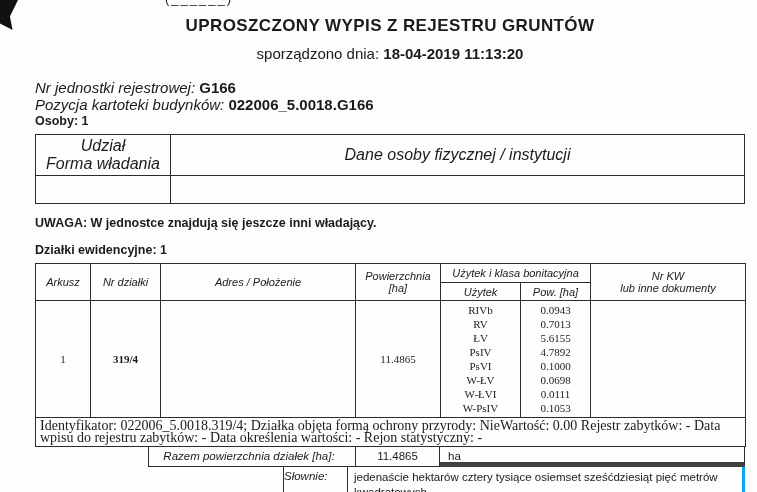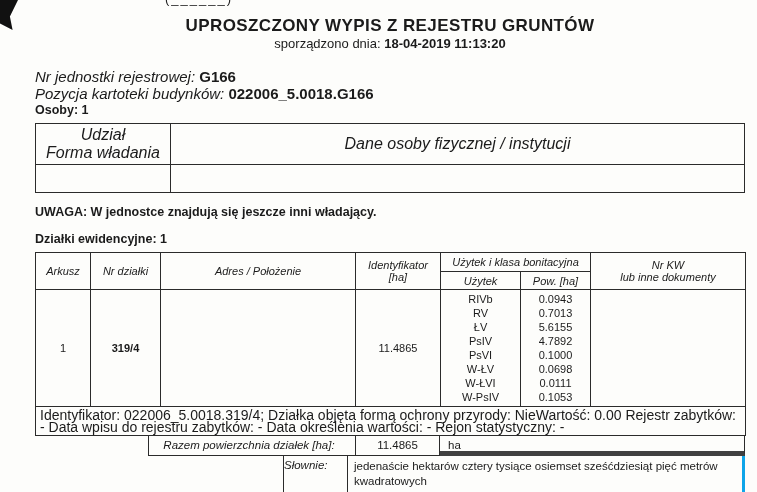--- a/index.html
+++ b/index.html
@@ -24,21 +24,21 @@
     position:absolute; left:165px; top:0; height:7px; width:90px;
     overflow:hidden; color:#222;
   }
   .top-cut span { display:block; margin-top:-9px; font-size:13px; letter-spacing:2px; }
 
   .content { margin:0 12px 0 35px; width:710px; }
 
   
   .doc-header { padding-top:16px; text-align:center; }
   .doc-title { font-size:17px; font-weight:bold; letter-spacing:0.4px; }
-  .doc-subtitle { font-size:13px; }
+  .doc-subtitle { margin-top:9px; font-size:15px; }
   .doc-subtitle .val { font-weight:bold; }
 
   
   .meta { margin-top:17px; }
   .meta-line { line-height:17px; font-size:15px; }
   .meta-line .lbl { font-style:italic; }
   .meta-line .val { font-weight:bold; }
   .section-label { font-weight:bold; font-size:12.5px; line-height:17px; }
 
   
@@ -47,21 +47,21 @@
 
   .persons-table { margin-top:4px; }
   .persons-table th { font-style:italic; font-size:16px; text-align:center; padding:2px 0; height:33px; vertical-align:middle; }
   .persons-table .empty-row td { height:28px; }
   .persons-table .c1 { width:135px; }
 
   .parcels-table { margin-top:4px; }
   .parcels-table th { font-style:italic; font-size:11px; text-align:center; vertical-align:middle; padding:1px 2px; }
   .parcels-table thead tr:first-child th { height:19px; }
   .parcels-table thead tr:last-child th { height:18px; }
-  .parcels-table td { font-size:11px; vertical-align:middle; text-align:center; padding:2px 2px; }
+  .parcels-table td { font-size:11px; vertical-align:middle; text-align:center; padding:2px 2px;font-family:Liberation Serif, serif; }
   .parcels-table .data-row td { height:116px; }
   .uz-line { line-height:14px; height:14px; }
   .bold { font-weight:bold; }
   .ident-row td {
     font-size:14px; text-align:left; vertical-align:top;
     padding:2px 4px; height:27px; line-height:12px;
   }
 
   
   .razem-row { display:flex; margin-left:113px; font-size:11.5px; }
@@ -149,21 +149,21 @@
           <col style="width:80px">
           <col style="width:70px">
         <col style="width:155px">
       </colgroup>
       <thead>
         <tr>
           <th rowspan="2">Arkusz</th>
           <th rowspan="2">Nr działki</th>
           <th rowspan="2">Adres / Położenie</th>
           <th rowspan="2">
-            <div>Identyfikator</div>
+            <div>Powierzchnia</div>
             <div>[ha]</div>
           </th>
           <th colspan="2">Użytek i klasa bonitacyjna</th>
           <th rowspan="2">
             <div>Nr KW</div>
             <div>lub inne dokumenty</div>
           </th>
         </tr>
         <tr>
           <th>Użytek</th>

